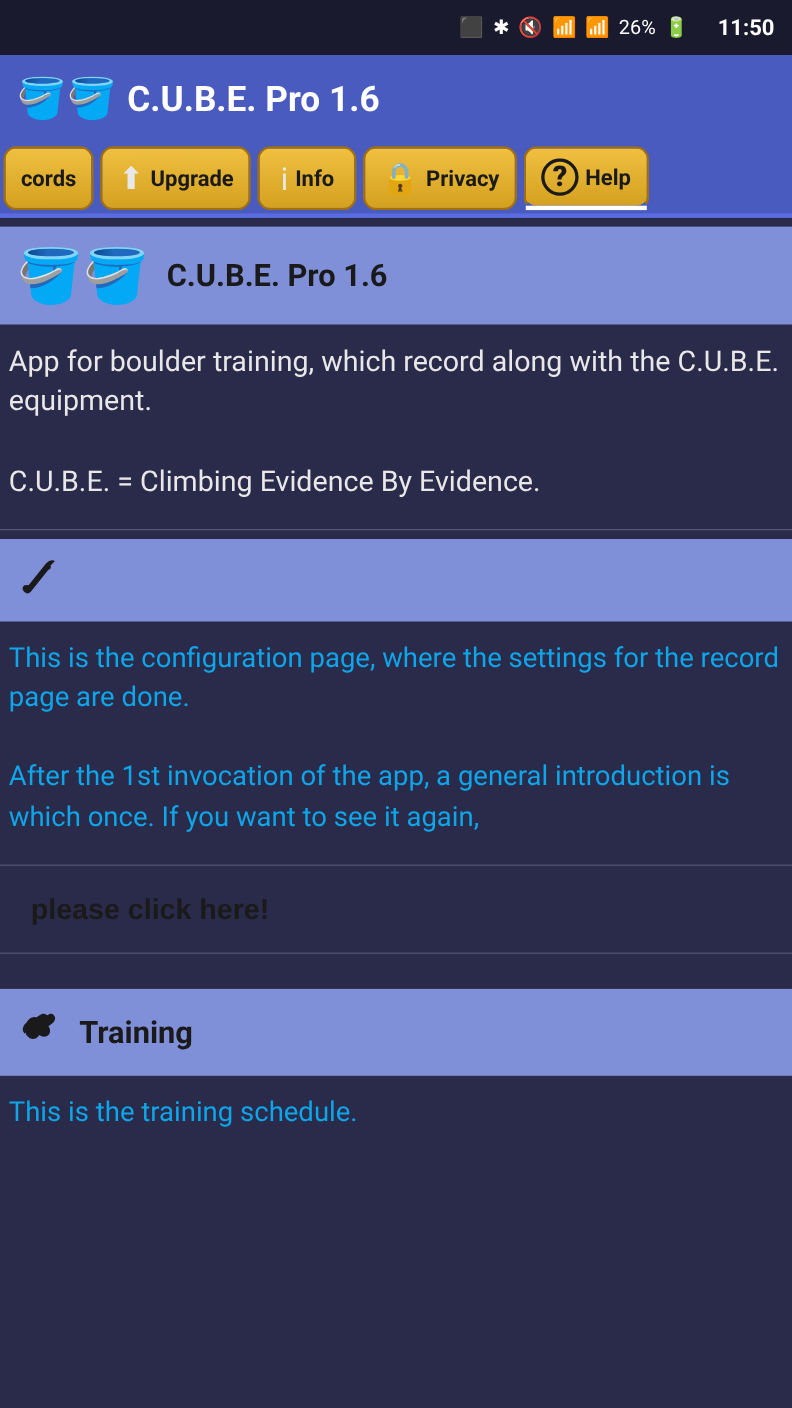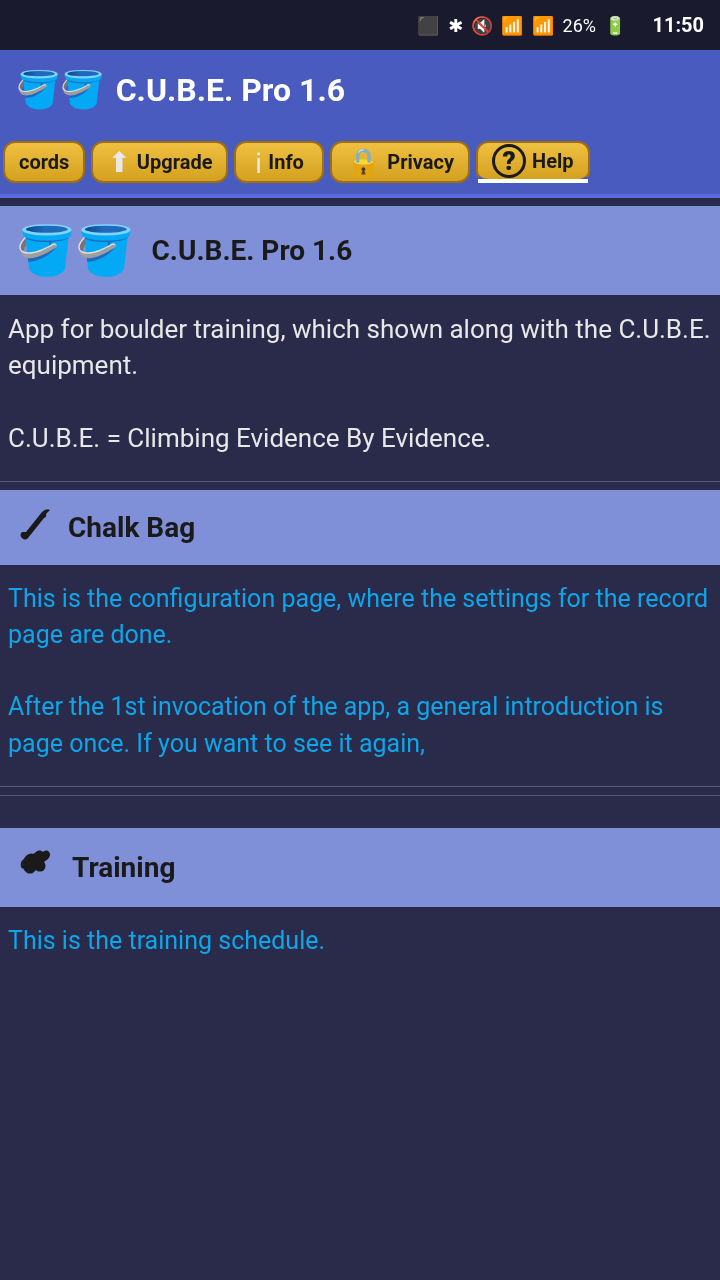--- a/index.html
+++ b/index.html
@@ -65,21 +65,21 @@
       align-items: center;
       overflow: hidden;
       border-bottom: 4px solid #5a6bdf;
     }
     .tab-item {
       display: flex;
       align-items: center;
       justify-content: center;
       gap: 6px;
       padding: 8px 14px;
-      height: 42px;
+      height: 58px;
       background: linear-gradient(180deg, #f0c040 0%, #d4a020 100%);
       border: 2px solid #a07010;
       border-radius: 12px;
       margin: 4px 3px;
       cursor: pointer;
       min-width: 90px;
       flex-shrink: 0;
     }
     .tab-icon {
       font-size: 28px;
@@ -227,45 +227,45 @@
 </div>
 
 <div class="main-content">
 
   <div class="app-info-card">
     <span class="app-info-emoji">🪣🪣</span>
     <span class="app-info-name">C.U.B.E. Pro 1.6</span>
   </div>
 
   <div class="app-description">
-    <p>App for boulder training, which shown along with the C.U.B.E. equipment.</p>
+    <p>App for boulder training, which record along with the C.U.B.E. equipment.</p>
     <br>
     <p>C.U.B.E. = Climbing Evidence By Evidence.</p>
   </div>
 
   <div class="section-divider"></div>
 
   <div class="section-header">
     <span class="section-header-icon">
       <svg width="38" height="38" viewBox="0 0 38 38" xmlns="http://www.w3.org/2000/svg">
         <path d="M10 28 L26 8 Q30 4 34 6 L30 10 Q31 13 28 14 L12 34 Q9 37 6 34 Q3 31 6 28 Z" fill="#1a1a1a"></path>
         <circle cx="9" cy="31" r="3" fill="#1a1a1a"></circle>
       </svg>
     </span>
-    <span class="section-header-title">Chalk Bag</span>
   </div>
 
   <div class="section-text">
     <p>This is the configuration page, where the settings for the record page are done.</p>
     <br>
-    <p>After the 1st invocation of the app, a general introduction is page once. If you want to see it again,</p>
+    <p>After the 1st invocation of the app, a general introduction is which once. If you want to see it again,</p>
   </div>
 
   <div class="section-divider"></div>
 
+  <button class="click-here-btn">please click here!</button>
 
   <div class="section-divider"></div>
 
   <div style="height: 24px;"></div>
 
   <div class="section-header">
     <span class="section-header-icon">
       <svg width="42" height="42" viewBox="0 0 42 42" xmlns="http://www.w3.org/2000/svg">
         <path d="M8 28 C6 24 6 18 10 14 C12 12 15 11 17 12 L20 10 C22 8 25 8 27 10 C29 8 32 8 33 10 C35 12 34 15 32 17 L28 20 C30 22 30 26 28 28 C26 30 22 30 20 28 L18 30 C16 32 12 32 10 30 Z" fill="#1a1a1a"></path>
         <path d="M7 26 C5 24 5 20 8 18" stroke="#1a1a1a" stroke-width="2" fill="none"></path>

